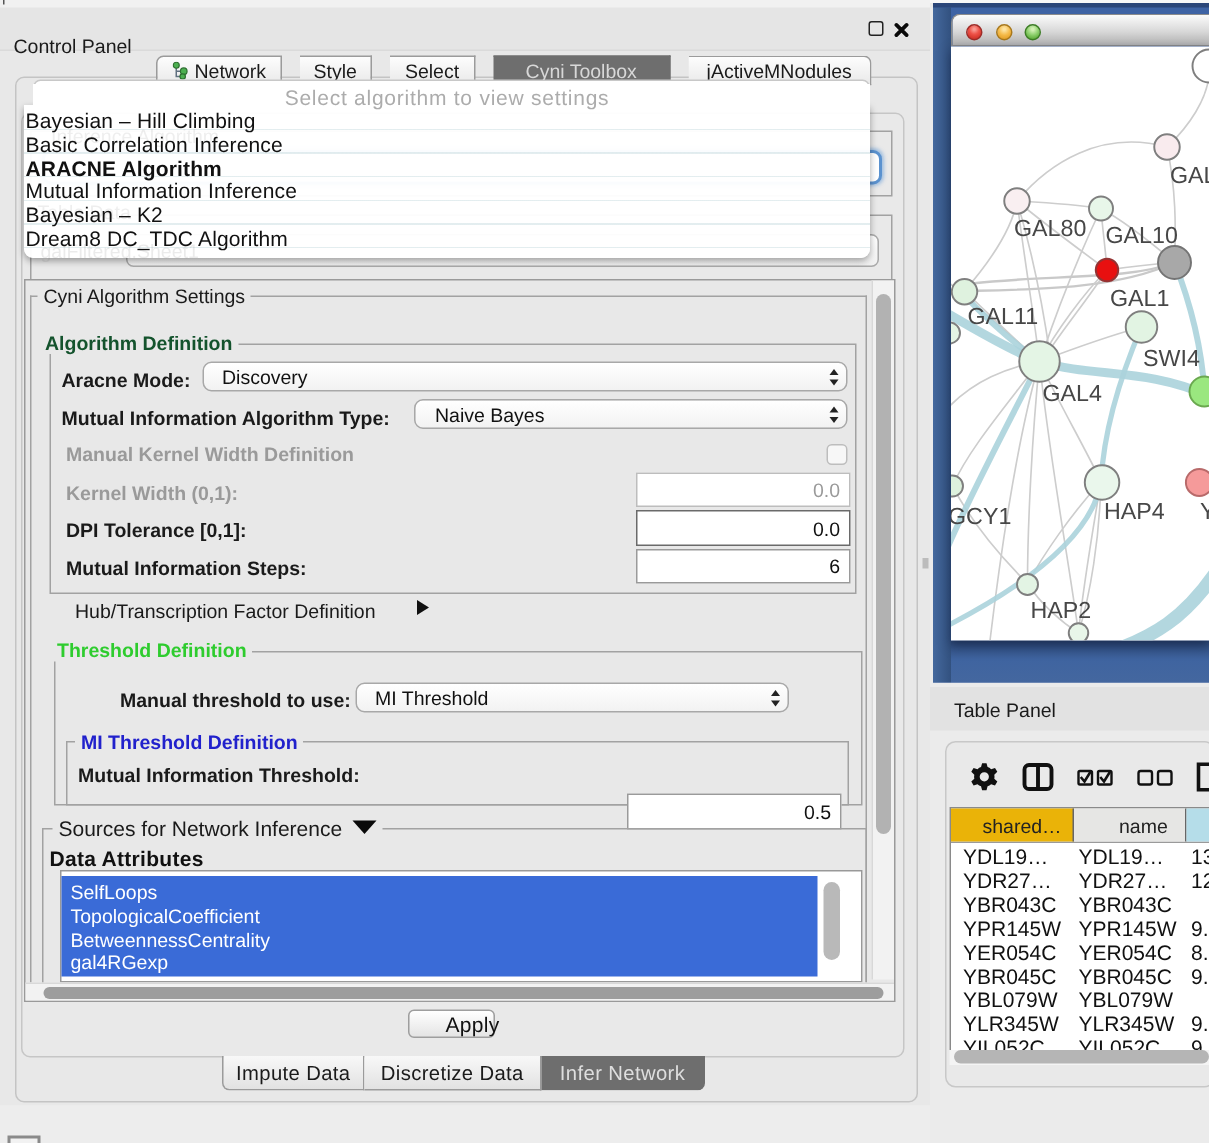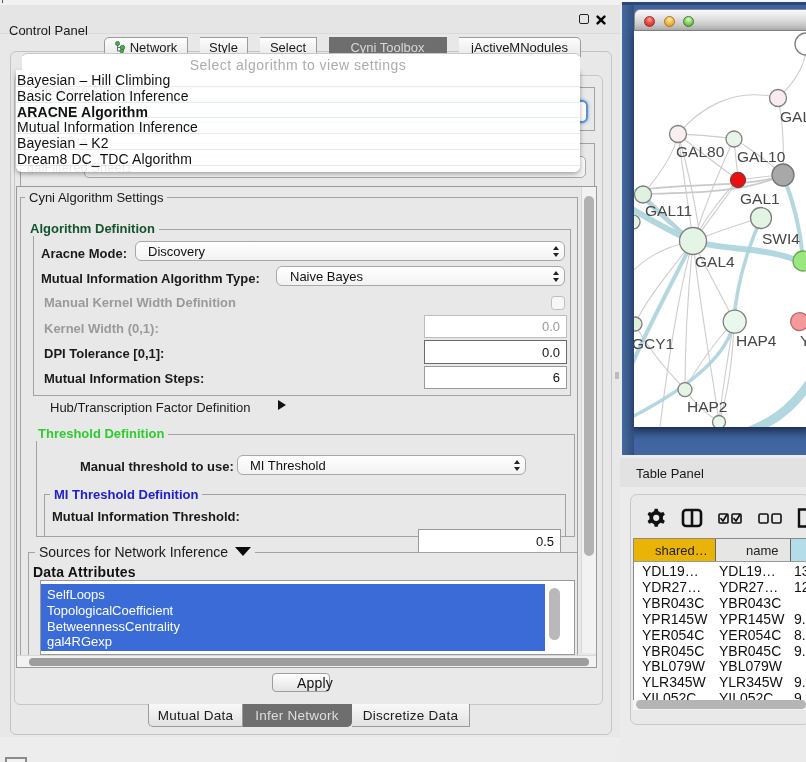--- a/index.html
+++ b/index.html
@@ -122,23 +122,23 @@
 <div class="abs" style="left:41px;top:584px;width:504px;height:67px;background:#3a6bd7;"></div>
 <div class="abs" style="left:47px;top:587px;font-size:13px;color:#fff;line-height:15.8px;">SelfLoops<br>TopologicalCoefficient<br>BetweennessCentrality<br>gal4RGexp</div>
 <div class="abs" style="left:549px;top:588px;width:11px;height:52px;background:#b9b9b9;border-radius:6px;"></div>
 
 <div class="abs" style="left:17px;top:655px;width:579px;height:12px;background:#f2f2f2;border-top:1px solid #d8d8d8;box-sizing:border-box;"></div>
 <div class="abs" style="left:29px;top:658px;width:560px;height:8px;background:#9d9d9d;border-radius:4px;"></div>
 
 <div class="abs" style="left:272px;top:673px;width:58px;height:19px;border:1px solid #9e9e9e;border-radius:4px;background:linear-gradient(#ffffff,#e4e4e4);font-size:14px;letter-spacing:0.2px;color:#111;display:flex;align-items:center;justify-content:center;box-sizing:border-box;padding-left:28px;">Apply</div>
 
 <div class="abs btabstrip" style="left:148px;top:704px;">
-  <div class="btab first" style="width:95px;">Mutual Data</div>
+  <div class="btab first" style="width:95px;">Impute Data</div>
+  <div class="btab" style="width:118px;">Discretize Data</div>
   <div class="btab sel last" style="width:109px;">Infer Network</div>
-  <div class="btab" style="width:118px;">Discretize Data</div>
 </div>
 
 <div class="abs" style="left:22px;top:53px;width:558px;height:19px;background:#fff;border:1px solid #c8c8c8;border-radius:5px;box-sizing:border-box;"></div>
 <div class="abs" style="left:16px;top:70px;width:564px;height:102px;background:rgba(255,255,255,0.97);border-radius:0 0 6px 6px;box-shadow:0 2px 5px rgba(0,0,0,0.35);"></div>
 <div class="abs" style="left:22px;top:56px;width:558px;height:16px;background:#fff;"></div>
 <div class="abs" style="left:16px;top:71px;width:564px;height:98px;background:repeating-linear-gradient(to bottom,transparent 0px,transparent 14.76px,rgba(200,220,224,0.5) 14.76px,rgba(200,220,224,0.5) 15.76px);"></div>
 <div class="abs" style="left:16px;top:57px;width:564px;height:16px;font-size:14px;letter-spacing:0.5px;color:#acacac;text-align:center;">Select algorithm to view settings</div>
 <div class="abs" style="left:34px;top:83px;font-size:13px;color:rgba(120,120,120,0.13);">Inference Algorithm</div>
 <div class="abs" style="left:25px;top:134px;font-size:13px;color:rgba(120,120,120,0.13);">Table Data</div>
 <div class="abs" style="left:27px;top:160px;font-size:13px;color:rgba(120,120,120,0.15);">galFiltered.Sheet1</div>

